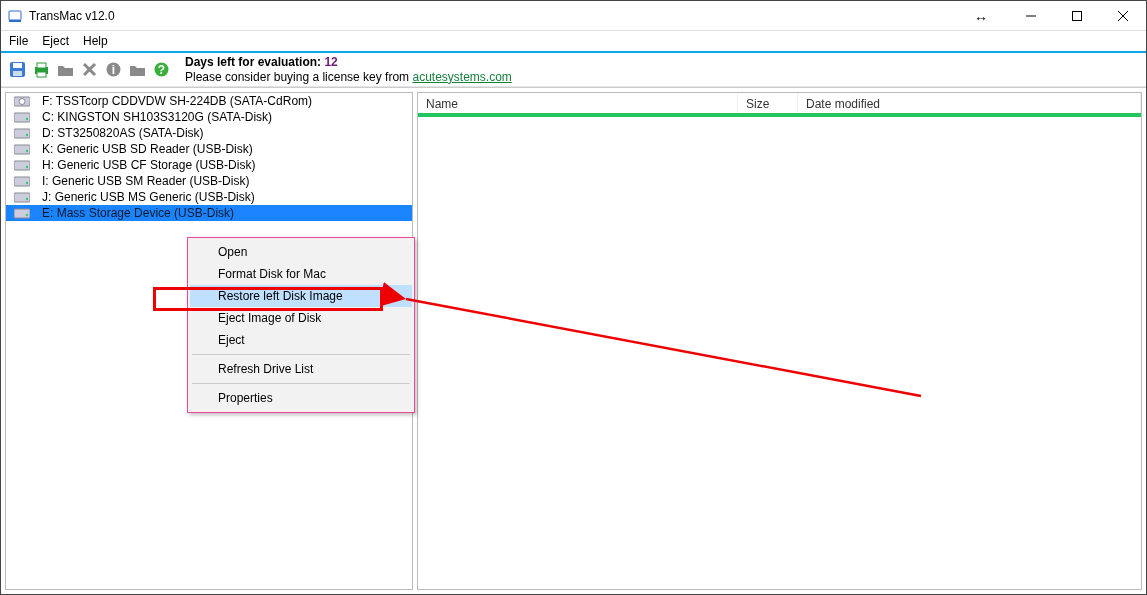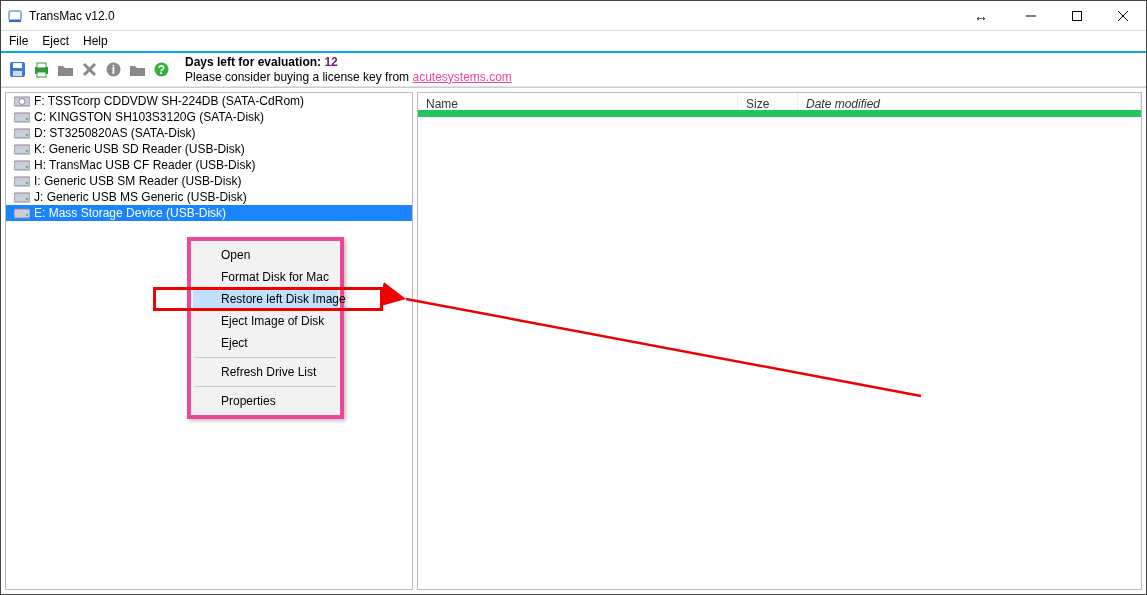--- a/index.html
+++ b/index.html
@@ -11,33 +11,33 @@
   .sys-btn { width: 46px; height: 30px; display:flex; align-items:center; justify-content:center;}
   .sys-btn svg { width: 10px; height:10px;}
   .resize-icon { font-size:14px; margin-right:20px; line-height:1;}
   .menubar { height: 22px; display: flex; align-items: center; gap: 2px; padding: 0 2px; border-bottom: 2px solid #0ea5e9;}
   .menubar span { padding: 2px 6px;}
   .toolbar { height: 34px; display: flex; align-items: center; gap: 4px; padding: 2px 6px; border-bottom: 1px solid #e5e5e5; background:#fff;}
   .tool-icon { width: 20px; height: 20px; display:flex; align-items:center; justify-content:center;}
   .eval-box { margin-left: 10px; line-height: 1.25; font-size:12px;}
   .eval-box .days { font-weight: bold;}
   .eval-box .days b { color: #701a75;}
-  .eval-box a { color: #ec4899; text-decoration: underline;}
+  .eval-box a { color: #15803d; text-decoration: underline;}
   .content { flex: 1; display: flex; border-top: 1px solid #ccc;}
   .tree-pane { width: 408px; border: 1px solid #bbb; margin: 4px 2px 4px 4px; overflow: hidden; position:relative; background:#fff;}
   .list-pane { flex:1; border: 1px solid #bbb; margin: 4px 4px 4px 2px; display:flex; flex-direction:column; background:#fff;}
-  .col-headers { height: 24px; display:flex; border-bottom: 7px solid #22c55e;}
+  .col-headers { height: 24px; display:flex; border-bottom: 4px solid #22c55e;}
   .col { padding: 4px 8px; border-right: 1px solid #eee; color:#333;}
   .col.name { width: 320px;}
   .col.size { width: 60px;}
-  .col.date { flex:1;font-style:italic;}
-  .tree-item { display:flex; align-items:center; gap:4px; padding: 1px 4px 1px 8px; white-space: nowrap; text-align: center;}
-  .tree-item.selected { background:#1a84ff; color:#ffffff;}
+  .col.date { flex:1;}
+  .tree-item { display:flex; align-items:center; gap:12px; padding: 1px 4px 1px 8px; white-space: nowrap; text-align: center;}
+  .tree-item.selected { background:#1a84ff; color:#0f172a;}
   .drive-icon { width:16px; height:12px;}
-  .ctx-menu { position:absolute; left: 186px; top: 236px; width: 157px; background: #f2f2f2; border: 4px solid #ec4899; box-shadow: 2px 2px 4px rgba(0,0,0,0.25); padding: 3px 2px;}
+  .ctx-menu { position:absolute; left: 186px; top: 236px; width: 228px; background: #f2f2f2; border: 1px solid #ec4899; box-shadow: 2px 2px 4px rgba(0,0,0,0.25); padding: 3px 2px;}
   .ctx-item { padding: 4px 14px 4px 28px; white-space:nowrap;}
   .ctx-item.highlight { background:#bfe0ff;}
   .ctx-sep { height:1px; background:#ccc; margin: 3px 2px;}
   .red-box { position:absolute; border: 3px solid #e00; pointer-events:none;}
   .arrow-svg { position:absolute; pointer-events:none;}
   .title-text { font-size:12px;}
 </style>
 </head>
 <body>
 
@@ -155,21 +155,21 @@
             <rect x="0" y="2" width="16" height="9" rx="1" fill="#ccd" stroke="#889"></rect>
             <circle cx="13" cy="8" r="1.2" fill="#3c7"></circle>
           </svg>
           <span>K: Generic USB SD Reader (USB-Disk)</span>
         </div>
         <div class="tree-item">
           <svg class="drive-icon" viewBox="0 0 16 12">
             <rect x="0" y="2" width="16" height="9" rx="1" fill="#ccd" stroke="#889"></rect>
             <circle cx="13" cy="8" r="1.2" fill="#3c7"></circle>
           </svg>
-          <span>H: TransMac USB CF Reader (USB-Disk)</span>
+          <span>H: Generic USB CF Storage (USB-Disk)</span>
         </div>
         <div class="tree-item">
           <svg class="drive-icon" viewBox="0 0 16 12">
             <rect x="0" y="2" width="16" height="9" rx="1" fill="#ccd" stroke="#889"></rect>
             <circle cx="13" cy="8" r="1.2" fill="#3c7"></circle>
           </svg>
           <span>I: Generic USB SM Reader (USB-Disk)</span>
         </div>
         <div class="tree-item">
           <svg class="drive-icon" viewBox="0 0 16 12">

